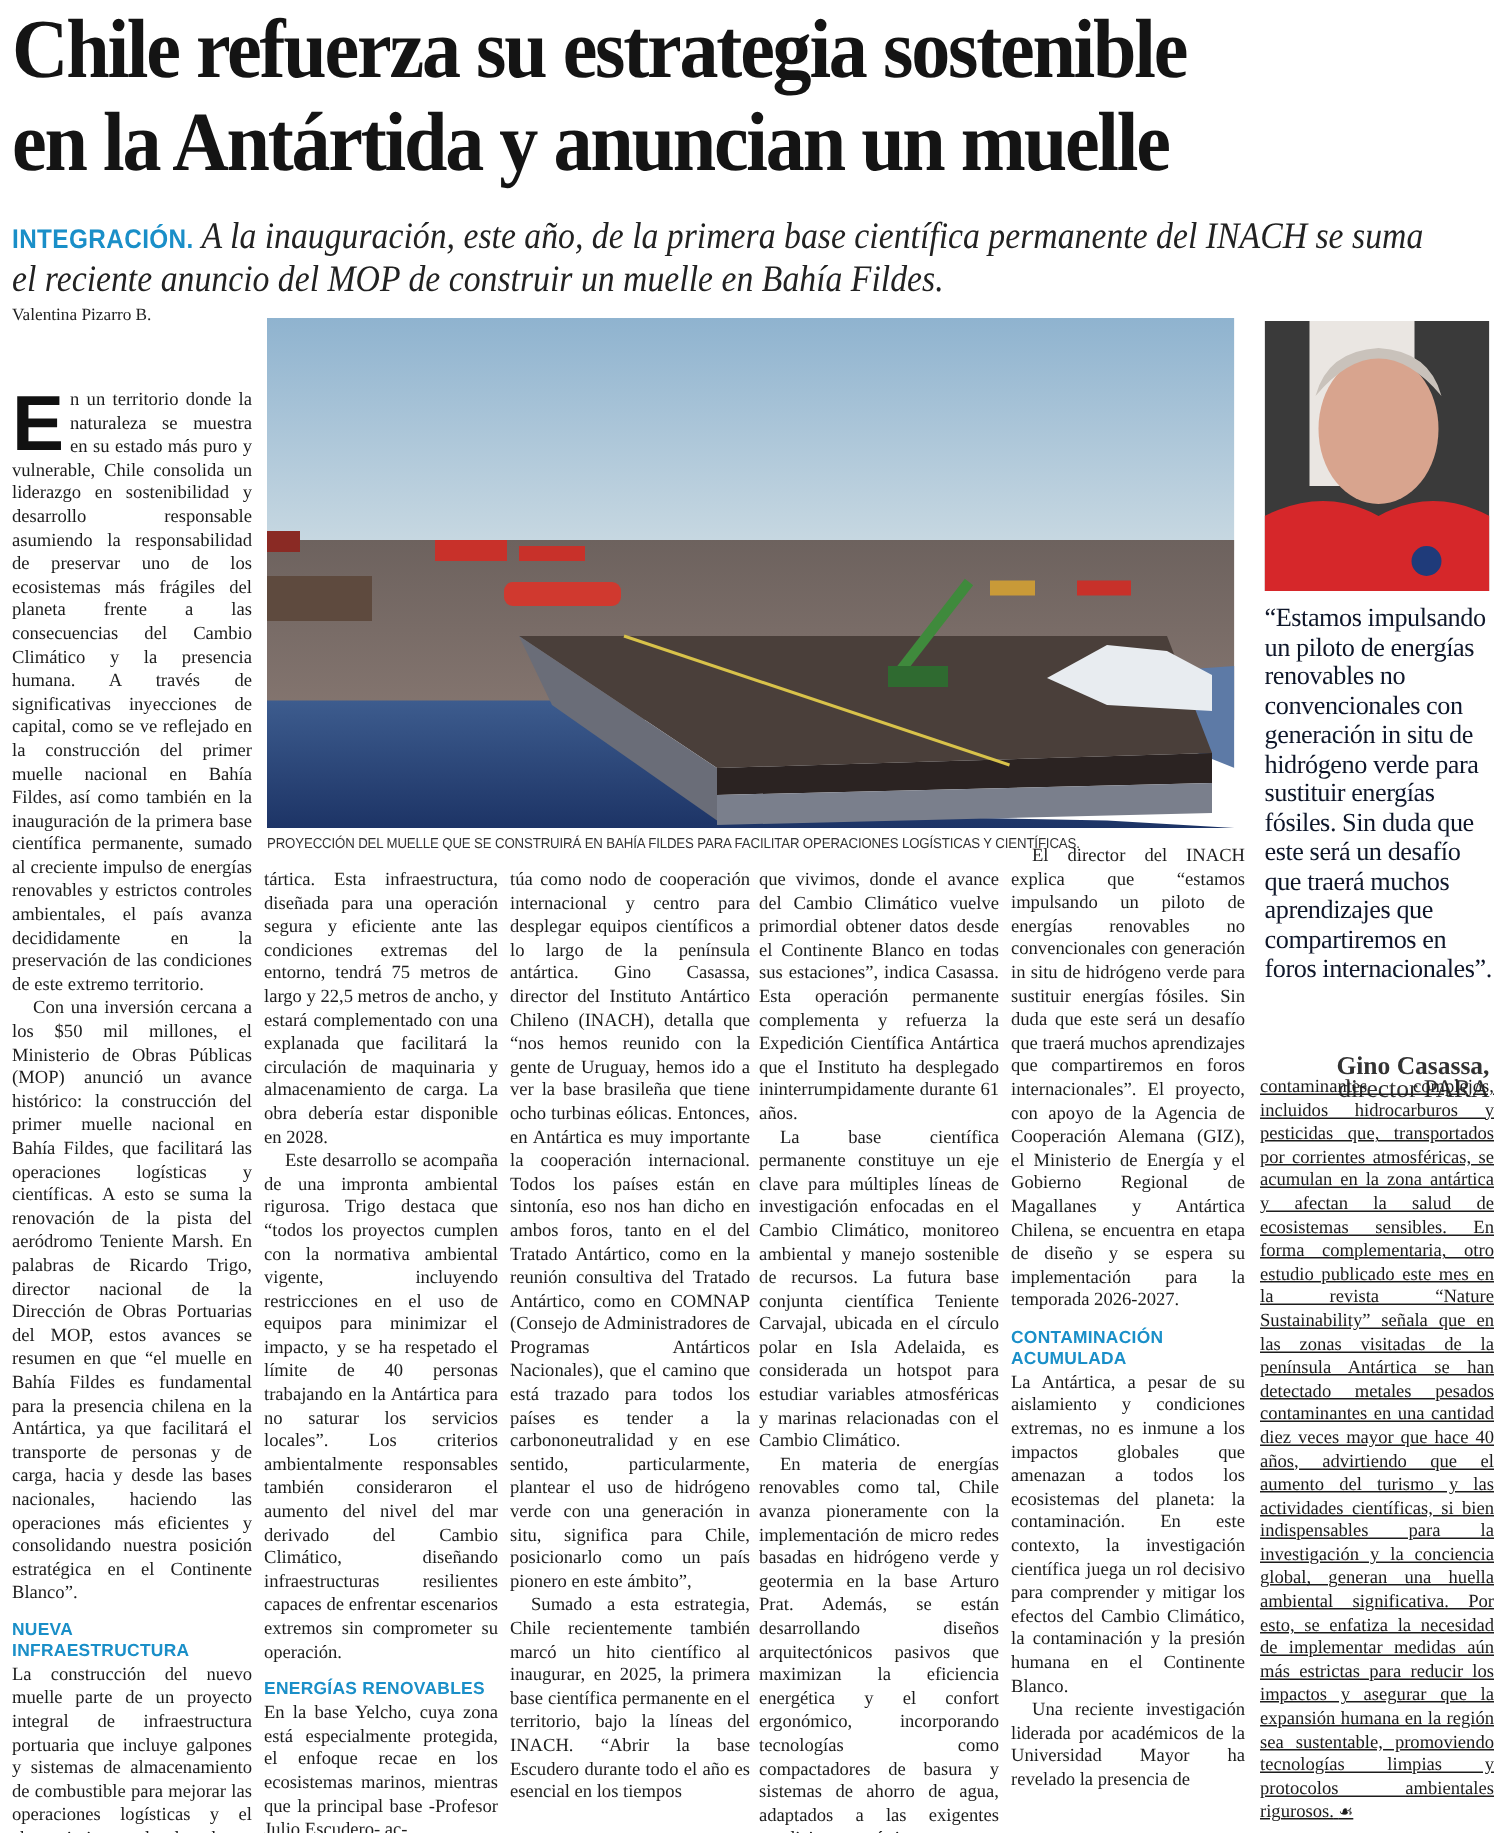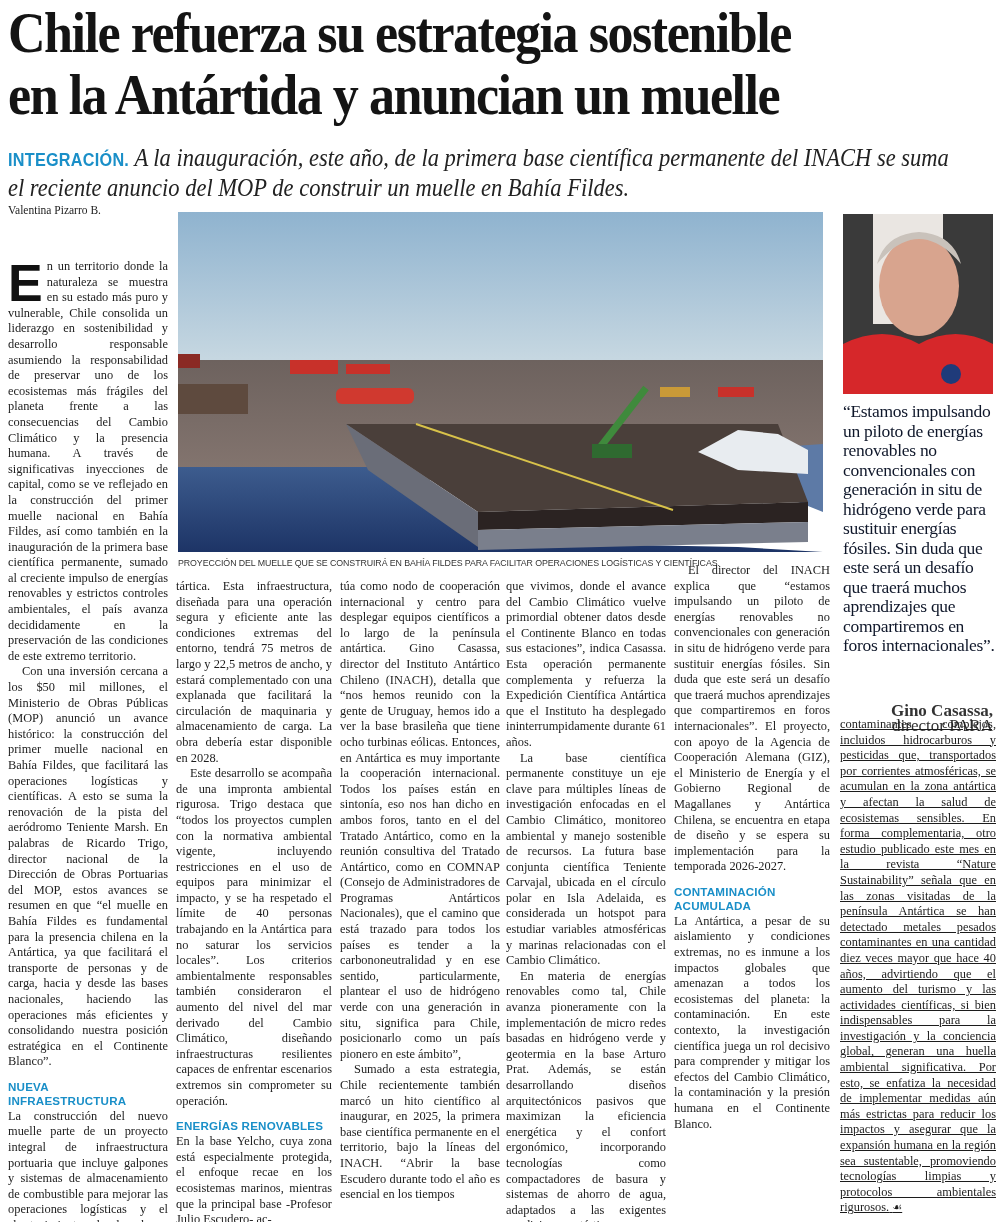--- a/index.html
+++ b/index.html
@@ -123,17 +123,18 @@
 <div class="col c4">
   <p class="noindent">que vivimos, donde el avance del Cambio Climático vuelve primordial obtener datos desde el Continente Blanco en todas sus estaciones”, indica Casassa. Esta operación permanente complementa y refuerza la Expedición Científica Antártica que el Instituto ha desplegado ininterrumpidamente durante 61 años.</p>
   <p>La base científica permanente constituye un eje clave para múltiples líneas de investigación enfocadas en el Cambio Climático, monitoreo ambiental y manejo sostenible de recursos. La futura base conjunta científica Teniente Carvajal, ubicada en el círculo polar en Isla Adelaida, es considerada un hotspot para estudiar variables atmosféricas y marinas relacionadas con el Cambio Climático.</p>
   <p>En materia de energías renovables como tal, Chile avanza pioneramente con la implementación de micro redes basadas en hidrógeno verde y geotermia en la base Arturo Prat. Además, se están desarrollando diseños arquitectónicos pasivos que maximizan la eficiencia energética y el confort ergonómico, incorporando tecnologías como compactadores de basura y sistemas de ahorro de agua, adaptados a las exigentes condiciones antárticas.</p>
 </div>
 
 <div class="col c5">
   <p>El director del INACH explica que “estamos impulsando un piloto de energías renovables no convencionales con generación in situ de hidrógeno verde para sustituir energías fósiles. Sin duda que este será un desafío que traerá muchos aprendizajes que compartiremos en foros internacionales”. El proyecto, con apoyo de la Agencia de Cooperación Alemana (GIZ), el Ministerio de Energía y el Gobierno Regional de Magallanes y Antártica Chilena, se encuentra en etapa de diseño y se espera su implementación para la temporada 2026-2027.</p>
   <h3 style="">CONTAMINACIÓN ACUMULADA</h3>
   <p class="noindent">La Antártica, a pesar de su aislamiento y condiciones extremas, no es inmune a los impactos globales que amenazan a todos los ecosistemas del planeta: la contaminación. En este contexto, la investigación científica juega un rol decisivo para comprender y mitigar los efectos del Cambio Climático, la contaminación y la presión humana en el Continente Blanco.</p>
+  <p>Una reciente investigación liderada por académicos de la Universidad Mayor ha revelado la presencia de</p>
 </div>
 
 <div class="col c6">
   <p class="noindent"><span>contaminantes complejos, incluidos hidrocarburos y pesticidas que, transportados por corrientes atmosféricas, se acumulan en la zona antártica y afectan la salud de ecosistemas sensibles. En forma complementaria, otro estudio publicado este mes en la revista “Nature Sustainability” señala que en las zonas visitadas de la península Antártica se han detectado metales pesados contaminantes en una cantidad diez veces mayor que hace 40 años, advirtiendo que el aumento del turismo y las actividades científicas, si bien indispensables para la investigación y la conciencia global, generan una huella ambiental significativa. Por esto, se enfatiza la necesidad de implementar medidas aún más estrictas para reducir los impactos y asegurar que la expansión humana en la región sea sustentable, promoviendo tecnologías limpias y protocolos ambientales rigurosos.</span> <span class="endmark">☙</span></p>
 </div>
 
 </body></html>

